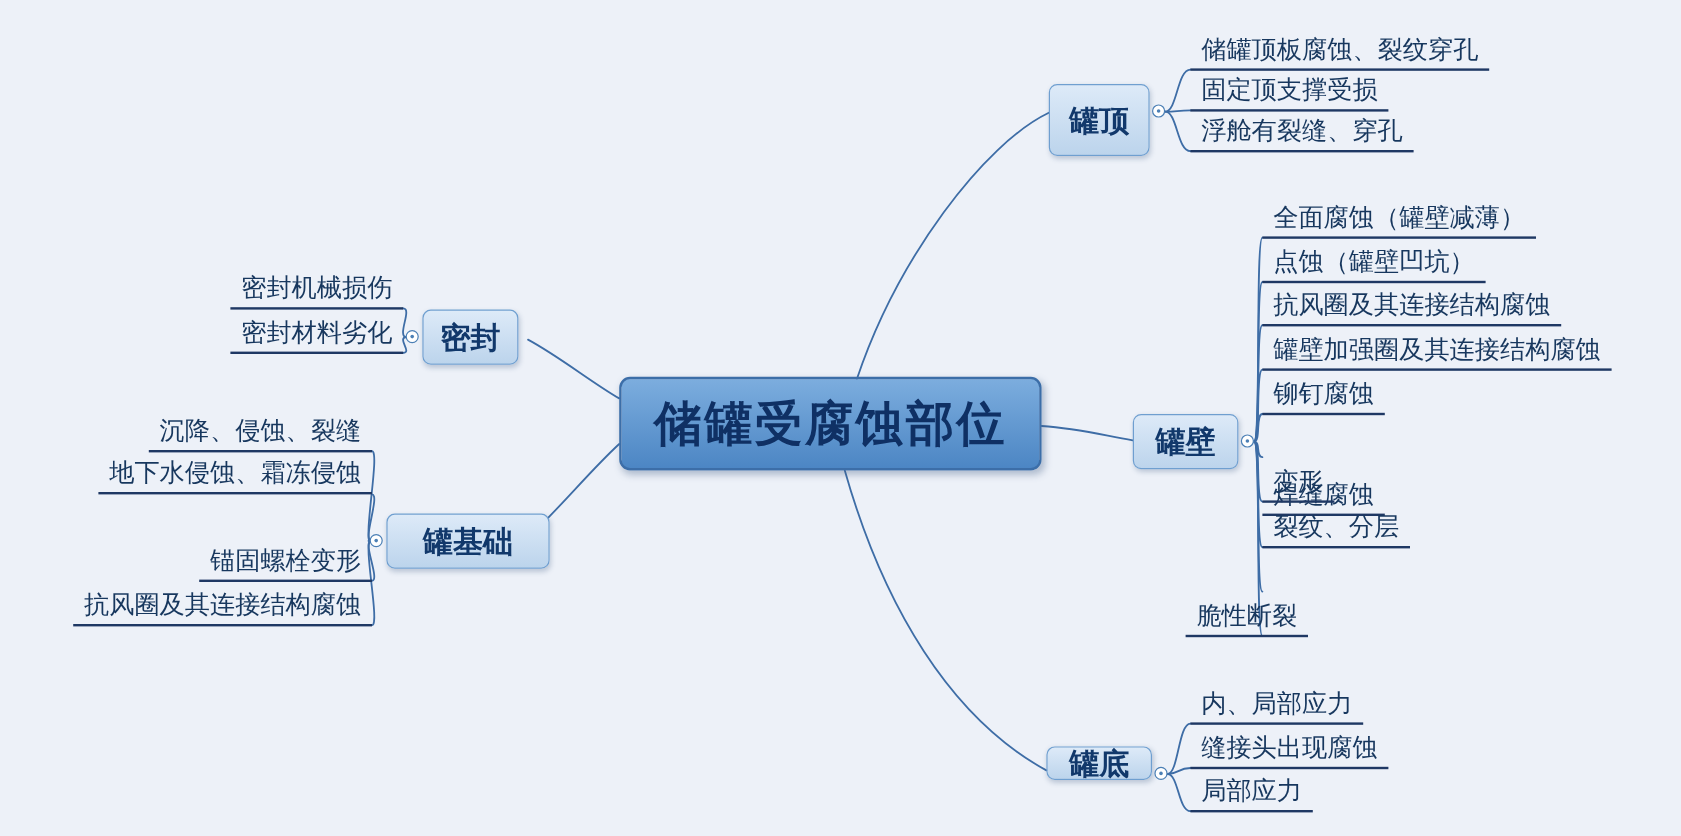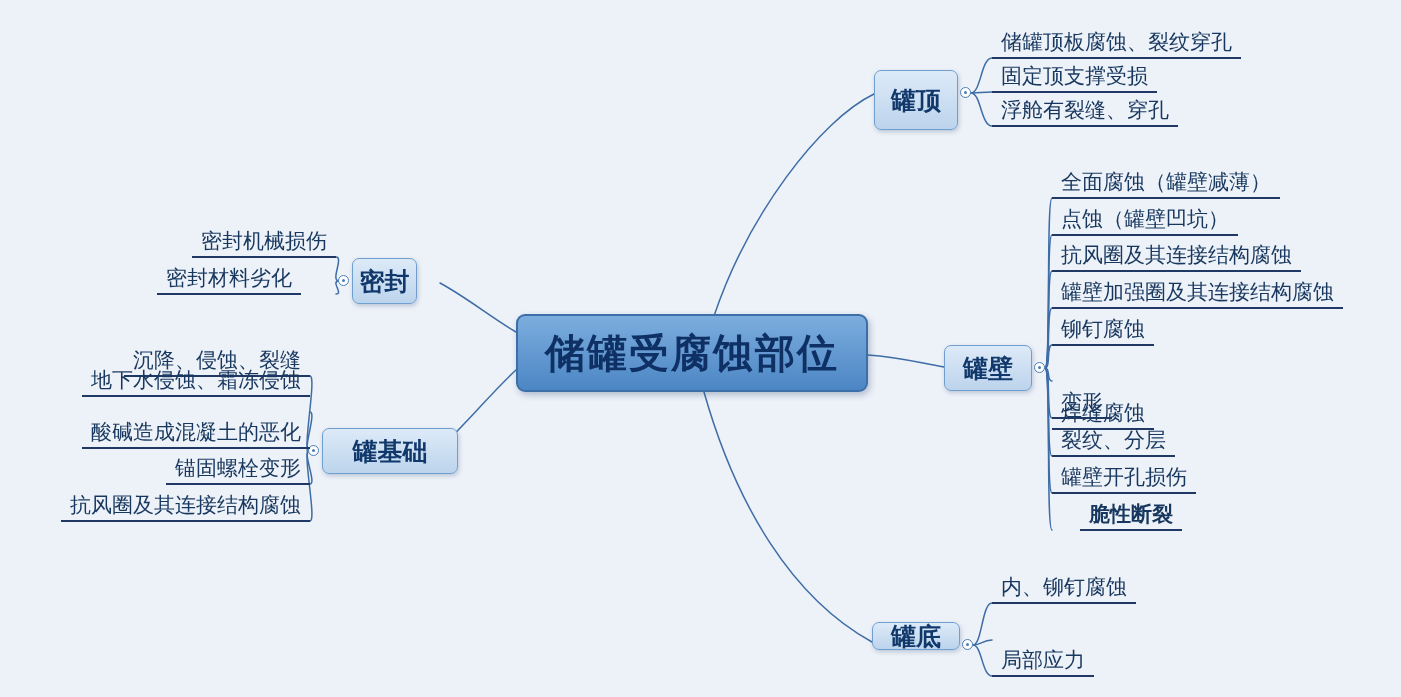--- a/index.html
+++ b/index.html
@@ -24,21 +24,21 @@
     position:absolute;display:flex;align-items:center;justify-content:center;
     background:linear-gradient(#ddeaf8,#bcd4ec);
     border:1.5px solid #6f9fd0;border-radius:7px;
     color:#11386b;font-size:25px;font-weight:bold;
     box-shadow:1px 2px 4px rgba(60,90,130,.28);
     box-sizing:border-box;white-space:nowrap;
   }
   .b-top {left:874px;top:70px; width:84px; height:60px;}
   .b-wall{left:944px;top:345px;width:88px; height:46px;}
   .b-bot {left:872px;top:622px;width:88px; height:28px;}
-  .b-seal{left:352px;top:258px;width:65px; height:46px;}
+  .b-seal{left:352px;top:258px;width:80px; height:46px;}
   .b-fnd {left:322px;top:428px;width:136px;height:46px;}
 
   .leaf{
     position:absolute;
     font-size:21px;line-height:28px;color:#17375e;
     padding:0 9px 1px;border-bottom:2px solid #1f3864;
     white-space:nowrap;
   }
 
   .toggle{
@@ -111,28 +111,27 @@
   <div class="leaf" style="left:992px;top:96px;">浮舱有裂缝、穿孔</div>
 
   <div class="leaf" style="left:1052px;top:168px;">全面腐蚀（罐壁减薄）</div>
   <div class="leaf" style="left:1052px;top:205px;">点蚀（罐壁凹坑）</div>
   <div class="leaf" style="left:1052px;top:241px;">抗风圈及其连接结构腐蚀</div>
   <div class="leaf" style="left:1052px;top:278px;">罐壁加强圈及其连接结构腐蚀</div>
   <div class="leaf" style="left:1052px;top:315px;">铆钉腐蚀</div>
   <div class="leaf" style="left:1052px;top:351px;margin-top:48px;">焊缝腐蚀</div>
   <div class="leaf" style="left:1052px;top:388px;">变形</div>
   <div class="leaf" style="left:1052px;top:426px;">裂纹、分层</div>
-  <div class="leaf" style="left:1052px;top:463px;">罐壁开孔损伤</div>
-  <div class="leaf" style="left:1080px;top:500px;font-weight:bold;">脆性断裂</div>
+  <div class="leaf" style="left:988px;top:500px;">脆性断裂</div>
 
-  <div class="leaf" style="left:992px;top:573px;">内、铆钉腐蚀</div>
+  <div class="leaf" style="left:992px;top:573px;">内、局部应力</div>
+  <div class="leaf" style="left:992px;top:610px;">缝接头出现腐蚀</div>
   <div class="leaf" style="left:992px;top:646px;">局部应力</div>
 
   <div class="leaf" style="right:1065px;top:227px;">密封机械损伤</div>
-  <div class="leaf" style="right:1100px;top:264px;">密封材料劣化</div>
+  <div class="leaf" style="right:1065px;top:264px;">密封材料劣化</div>
 
   <div class="leaf" style="right:1091px;top:346px;">沉降、侵蚀、裂缝</div>
-  <div class="leaf" style="right:1091px;top:366px;">地下水侵蚀、霜冻侵蚀</div>
-  <div class="leaf" style="right:1091px;top:418px;">酸碱造成混凝土的恶化</div>
+  <div class="leaf" style="right:1091px;top:381px;">地下水侵蚀、霜冻侵蚀</div>
   <div class="leaf" style="right:1091px;top:454px;">锚固螺栓变形</div>
   <div class="leaf" style="right:1091px;top:491px;">抗风圈及其连接结构腐蚀</div>
 
 </div>
 
 </body></html>

